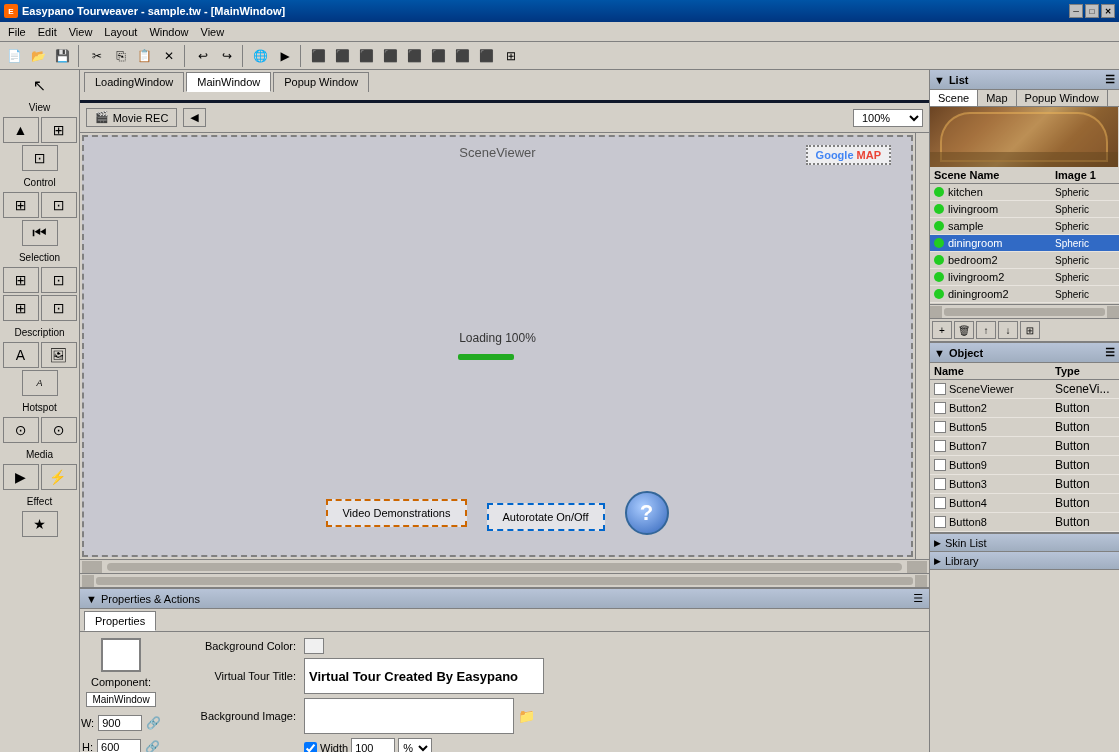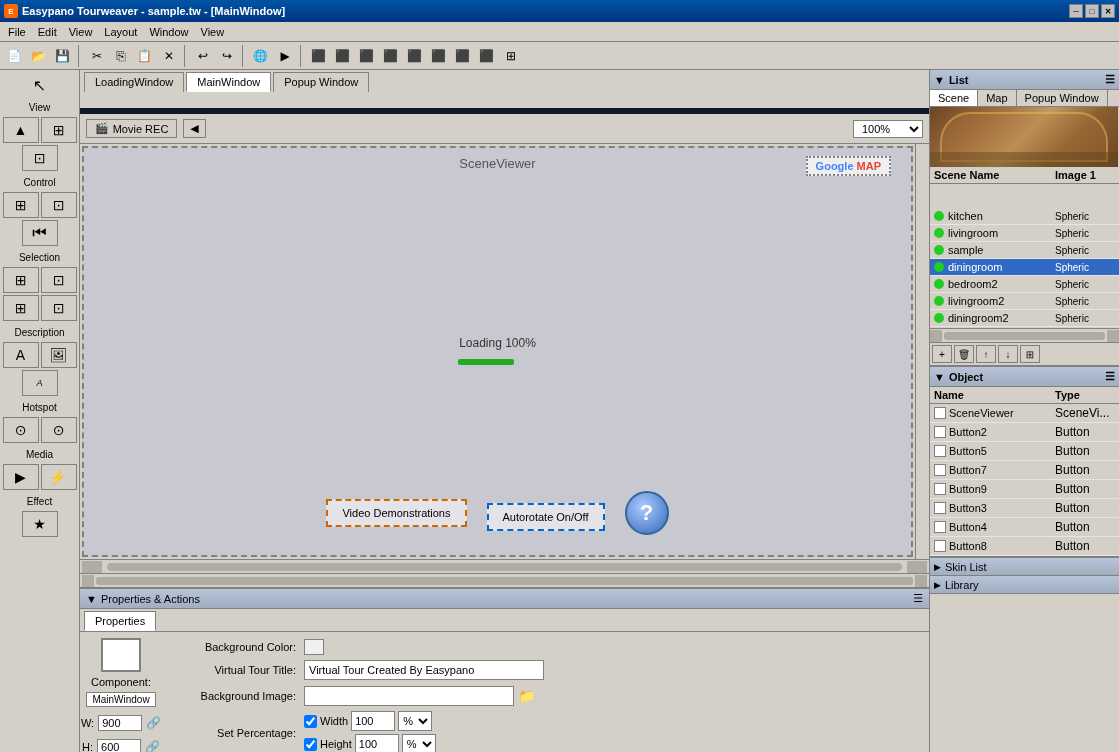--- a/index.html
+++ b/index.html
@@ -91,22 +91,22 @@
       flex: 1;
       display: flex;
       flex-direction: column;
       overflow: hidden;
     }
 
     
     .tabs-bar {
       display: flex;
       background: #d4d0c8;
-      border-bottom: 6px solid #0f172a;
-      padding: 2px 4px 16px 4px;
+      border-bottom: 3px solid #0f172a;
+      padding: 2px 4px 8px 4px;
       gap: 2px;
     }
     .tab {
       padding: 3px 10px;
       background: #d4d0c8;
       border: 1px solid #808080;
       border-bottom: none;
       cursor: pointer;
       font-size: 11px;
     }
@@ -275,21 +275,21 @@
       font-size: 10px;
       width: 70px;
       text-align: center;
     }
     .wh-row { display: flex; align-items: center; gap: 4px; margin-top: 4px; }
     .wh-label { font-size: 11px; }
     .wh-input { width: 44px; border: 1px solid #808080; background: white; padding: 1px 3px; }
     .wh-icon { font-size: 12px; cursor: pointer; }
     .props-fields { flex: 1; display: grid; grid-template-columns: 130px 1fr; gap: 4px 8px; align-items: center; }
     .field-label { font-size: 11px; text-align: right; }
-    .field-input { border: 1px solid #808080; background: white; padding: 1px 4px; font-size: 11px; height: 20px; }
+    .field-input { border: 1px solid #808080; background: white; padding: 1px 4px; font-size: 13px; height: 36px; font-weight: bold; }
     .field-row { display: flex; align-items: center; gap: 4px; }
     .color-box { width: 20px; height: 16px; border: 1px solid #808080; background: #f0f0f0; display: inline-block; }
     .browse-btn { font-size: 14px; cursor: pointer; background: none; border: none; }
     .pct-group { display: flex; align-items: center; gap: 3px; }
     .pct-input { width: 44px; border: 1px solid #808080; background: white; padding: 1px 3px; font-size: 11px; height: 20px; }
     .pct-select { border: 1px solid #808080; background: white; font-size: 11px; height: 20px; }
 
     
     .right-panel {
       width: 190px;
@@ -664,21 +664,21 @@
           <div style="position:absolute;top:5px;left:10px;width:168px;height:50px;border-radius:30px 30px 0 0;border:2px solid rgba(255,200,100,0.4);background:rgba(180,120,60,0.3);"></div>
           <div style="position:absolute;bottom:0;left:0;right:0;height:15px;background:rgba(100,70,30,0.5);"></div>
         </div>
       </div>
 
       <div class="scene-list-header">
         <span class="scene-col1">Scene Name</span>
         <span class="scene-col2">Image 1</span>
       </div>
 
-      <div class="scene-list" style="max-height:120px;margin-top:24px;">
+      <div class="scene-list" style="max-height:120px;">
         <div class="scene-item">
           <div class="scene-dot"></div>
           <span class="scene-name">kitchen</span>
           <span class="scene-type">Spheric</span>
         </div>
         <div class="scene-item">
           <div class="scene-dot"></div>
           <span class="scene-name">livingroom</span>
           <span class="scene-type">Spheric</span>
         </div>

